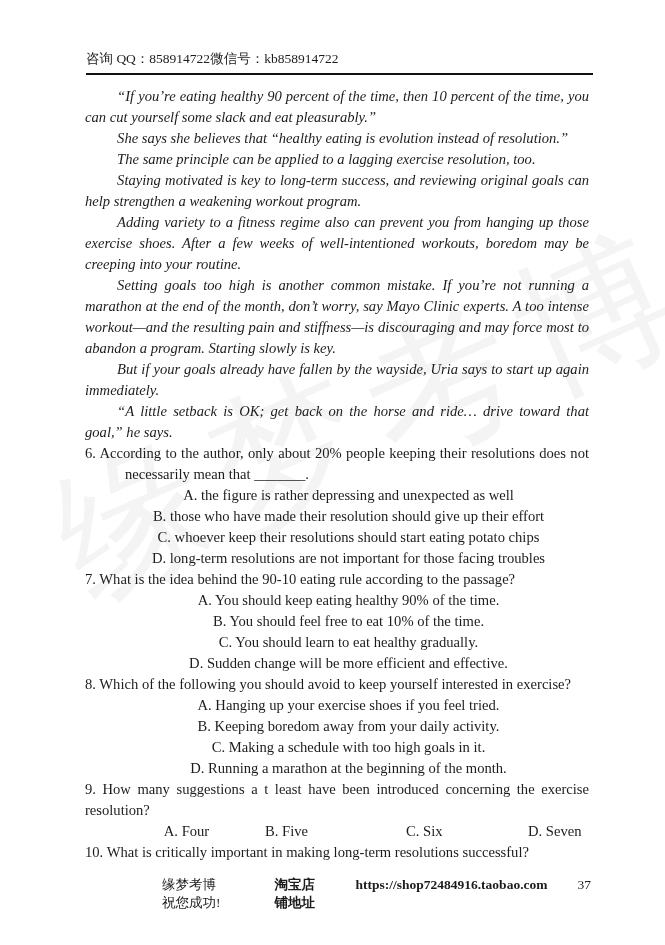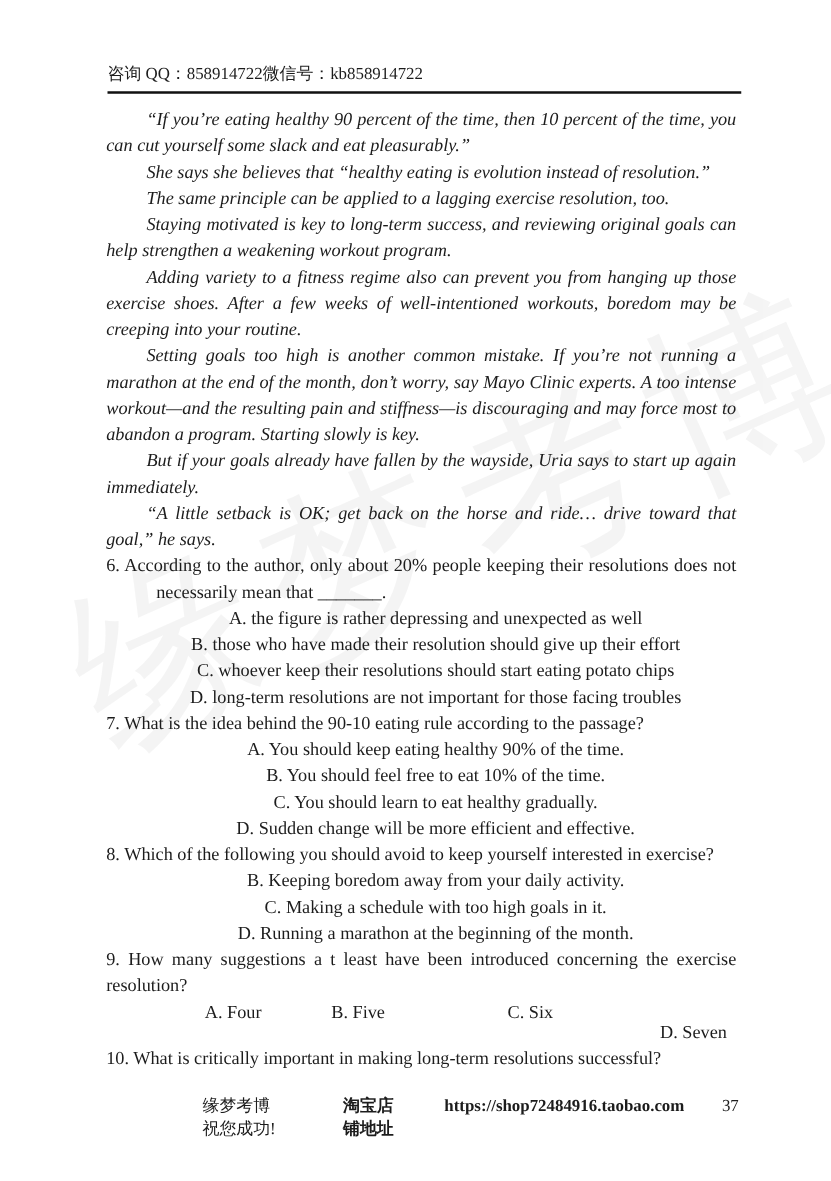--- a/index.html
+++ b/index.html
@@ -71,21 +71,21 @@
     text-align: center;
   }
   .options-row {
     display: flex;
     padding-left: 23px;
     text-align: left;
   }
   .options-row .opt-a { width: 157px; text-align: center; }
   .options-row .opt-b { width: 141px; }
   .options-row .opt-c { width: 122px; }
-  .options-row .opt-d { flex: 1; margin-top: 16px; }
+  .options-row .opt-d { flex: 1; }
   .footer {
     position: absolute;
     left: 0;
     right: 0;
     bottom: 33px;
     display: flex;
     align-items: baseline;
     padding-left: 162px;
     padding-right: 74px;
     font-size: 13.5px;
@@ -125,20 +125,21 @@
     <div class="option-line">C. whoever keep their resolutions should start eating potato chips</div>
     <div class="option-line">D. long-term resolutions are not important for those facing troubles</div>
 
     <div class="question">7. What is the idea behind the 90-10 eating rule according to the passage?</div>
     <div class="option-line">A. You should keep eating healthy 90% of the time.</div>
     <div class="option-line">B. You should feel free to eat 10% of the time.</div>
     <div class="option-line">C. You should learn to eat healthy gradually.</div>
     <div class="option-line">D. Sudden change will be more efficient and effective.</div>
 
     <div class="question">8. Which of the following you should avoid to keep yourself interested in exercise?</div>
+    <div class="option-line">A. Hanging up your exercise shoes if you feel tried.</div>
     <div class="option-line">B. Keeping boredom away from your daily activity.</div>
     <div class="option-line">C. Making a schedule with too high goals in it.</div>
     <div class="option-line">D. Running a marathon at the beginning of the month.</div>
 
     <div class="question">9. How many suggestions a t least have been introduced concerning the exercise resolution?</div>
     <div class="options-row">
       <span class="opt-a">A. Four</span>
       <span class="opt-b">B. Five</span>
       <span class="opt-c">C. Six</span>
       <span class="opt-d">D. Seven</span>

